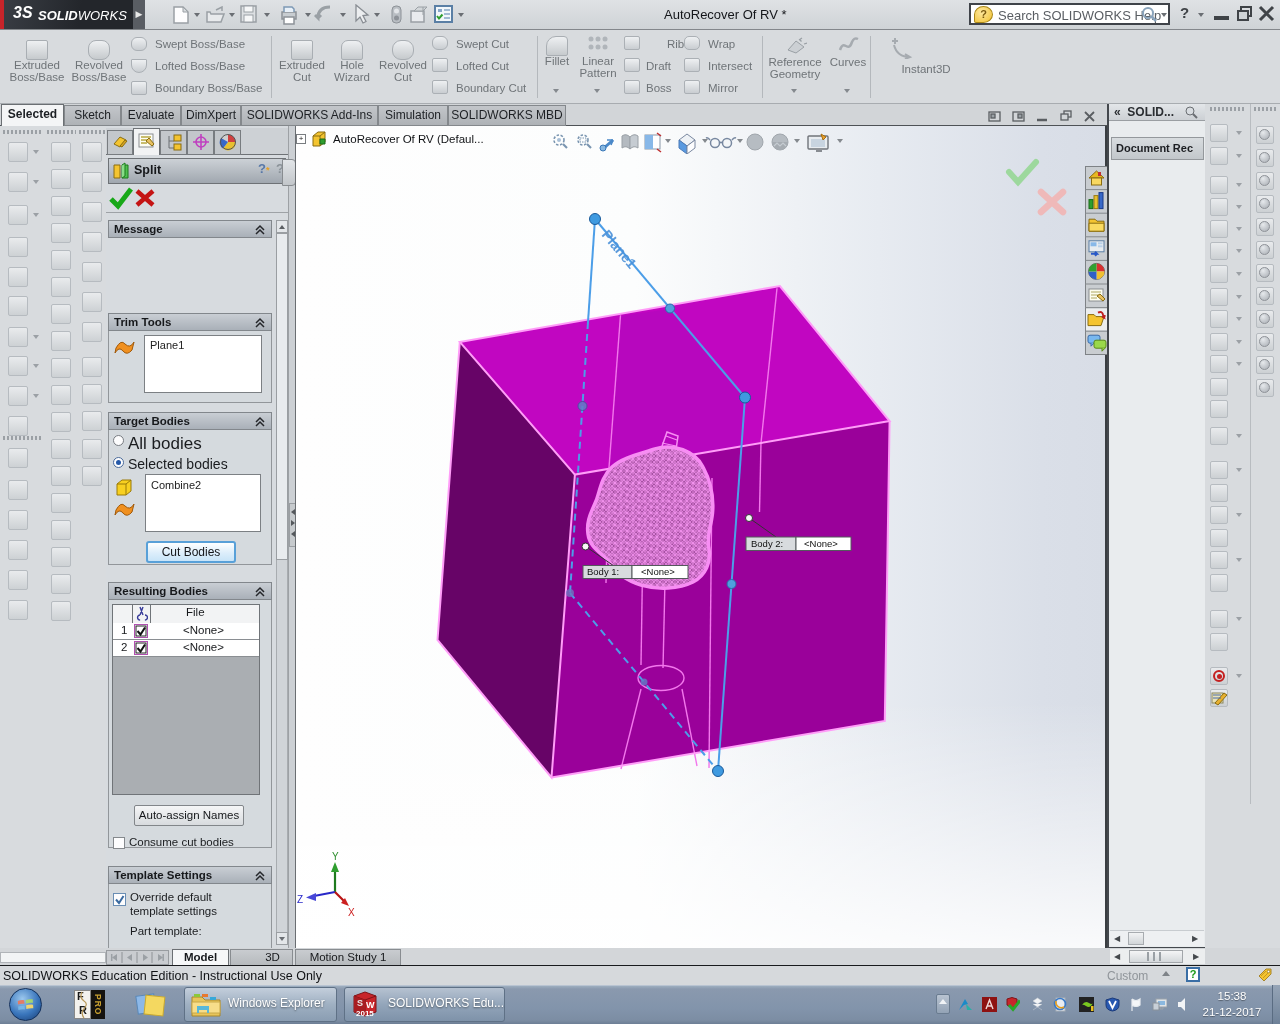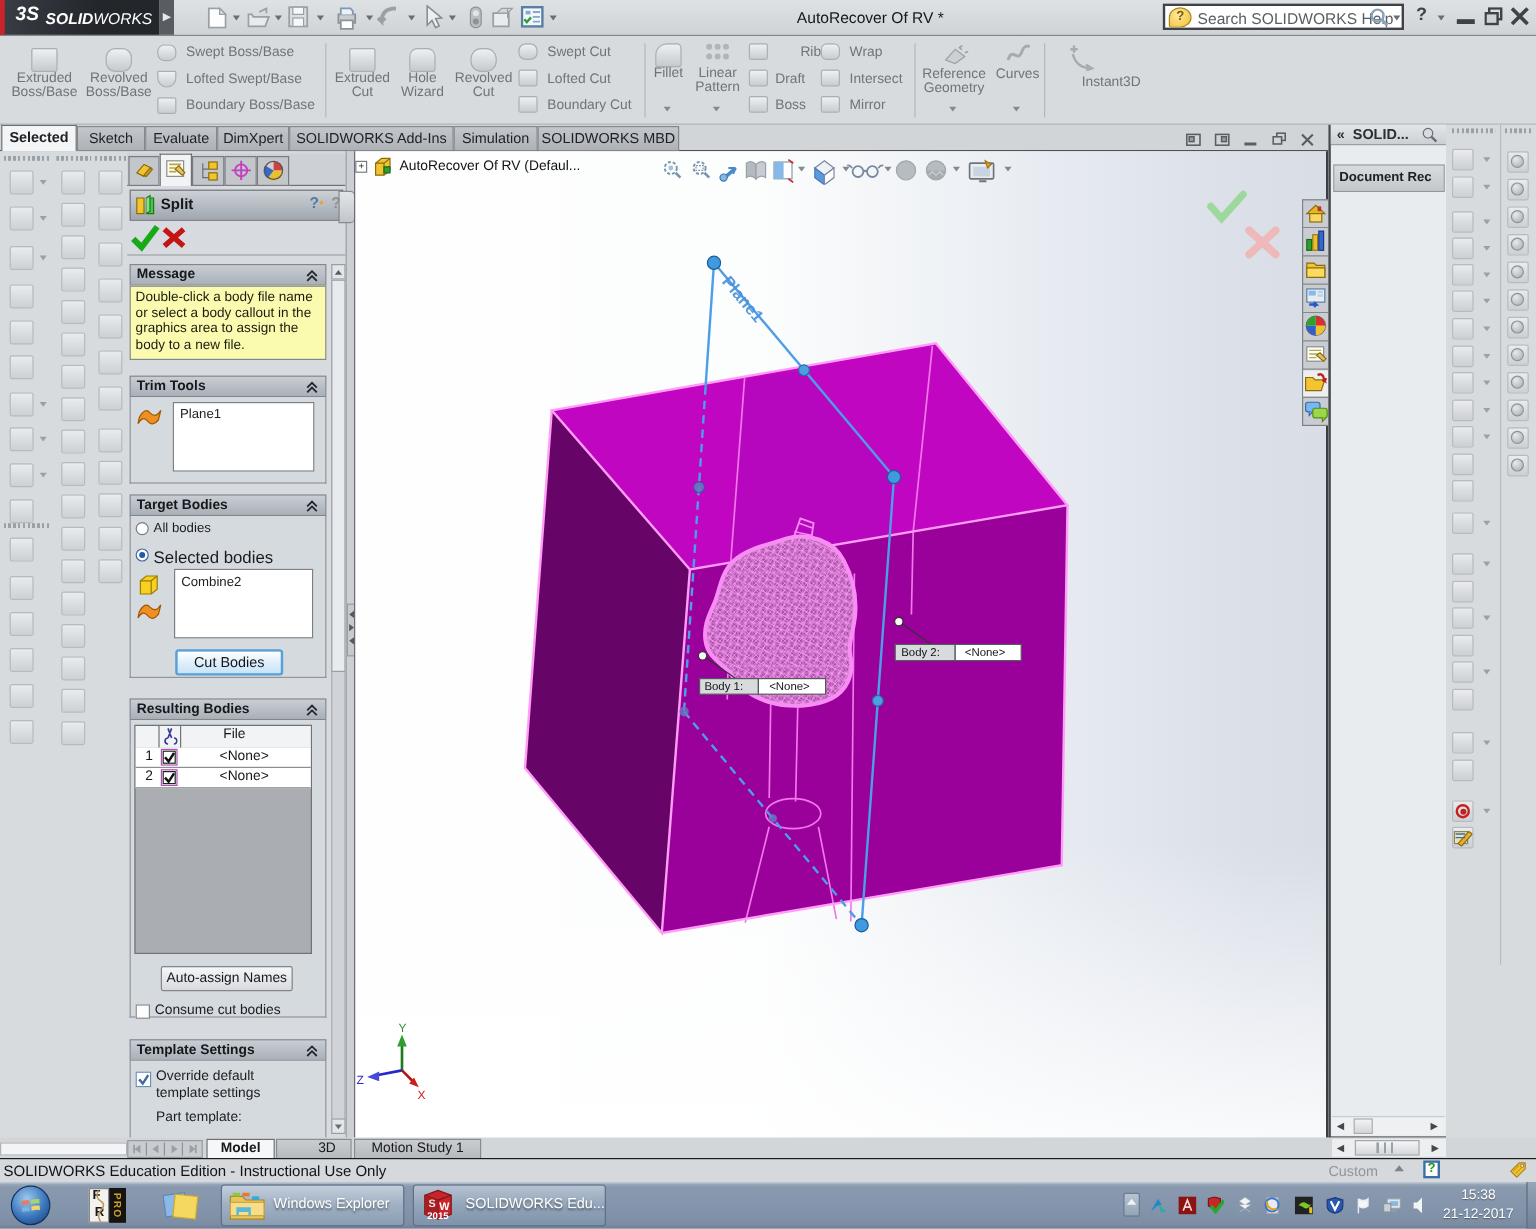--- a/index.html
+++ b/index.html
@@ -124,21 +124,21 @@
     </svg>
 
 <div id="ribbon" class="abs"></div>
 <div class="abs bigicon" style="left:26px;top:40px;"></div>
 <div class="abs rtxt" style="left:2px;top:59px;width:70px;">Extruded<br>Boss/Base</div>
 <div class="abs bigicon" style="left:88px;top:40px;border-radius:8px;"></div>
 <div class="abs rtxt" style="left:64px;top:59px;width:70px;">Revolved<br>Boss/Base</div>
 <div class="abs smicon" style="left:131px;top:37px;border-radius:6px;"></div>
 <div class="abs stxt" style="left:155px;top:38px;text-align:right;">Swept Boss/Base</div>
 <div class="abs smicon" style="left:131px;top:59px;border-radius:1px 1px 8px 8px;"></div>
-<div class="abs stxt" style="left:155px;top:60px;">Lofted Swept/Base</div>
+<div class="abs stxt" style="left:155px;top:60px;">Lofted Boss/Base</div>
 <div class="abs smicon" style="left:131px;top:81px;"></div>
 <div class="abs stxt" style="left:155px;top:82px;">Boundary Boss/Base</div>
 <div class="abs rsep" style="left:271px;"></div>
 <div class="abs bigicon" style="left:291px;top:40px;"></div>
 <div class="abs rtxt" style="left:272px;top:59px;width:60px;">Extruded<br>Cut</div>
 <div class="abs bigicon" style="left:341px;top:40px;border-radius:7px 7px 2px 2px;"></div>
 <div class="abs rtxt" style="left:322px;top:59px;width:60px;">Hole<br>Wizard</div>
 <div class="abs bigicon" style="left:392px;top:40px;border-radius:9px;"></div>
 <div class="abs rtxt" style="left:373px;top:59px;width:60px;">Revolved<br>Cut</div>
 <div class="abs smicon" style="left:432px;top:36px;border-radius:6px;"></div>
@@ -308,38 +308,37 @@
       <path d="M3 13 l7 7 13 -17" fill="none" stroke="#18a818" stroke-width="5"></path>
     </svg>
 <svg class="abs" style="left:134px;top:188px;" width="22" height="20">
       <path d="M3 3 L19 17 M19 3 L3 17" stroke="#c41414" stroke-width="4.5"></path>
     </svg>
 <div class="abs" style="left:106px;top:212px;width:182px;height:1px;background:#9ea2a6;"></div>
 
 <div class="abs pmsec" style="left:108px;top:220px;width:164px;height:18px;">Message<svg class="chev" width="12" height="12" style="top:3px;">
         <path d="M2 6 l4 -4 4 4 M2 10 l4 -4 4 4" fill="none" stroke="#24262a" stroke-width="1.5"></path>
       </svg></div>
-<div class="abs" style="left:108px;top:238px;width:164px;height:62px;background:#fbfbaf;border:1px solid #82878c;box-sizing:border-box;font-size:11.3px;color:#1c1c10;line-height:13.2px;padding:3px 0 0 4px;">Double-click a body file name or select a body callout in the graphics area to assign the body to a new file.</div>
 
 <div class="abs pmsec" style="left:108px;top:313px;width:164px;height:18px;">Trim Tools<svg class="chev" width="12" height="12" style="top:3px;">
         <path d="M2 6 l4 -4 4 4 M2 10 l4 -4 4 4" fill="none" stroke="#24262a" stroke-width="1.5"></path>
       </svg></div>
 <div class="abs" style="left:108px;top:331px;width:164px;height:72px;background:#d5dade;border:1px solid #92969a;border-top:none;box-sizing:border-box;"></div>
 <svg class="abs" style="left:114px;top:338px;" width="22" height="18">
       <path d="M2 10 q5 -9 9 -4 q5 5 9 -2 l-2 8 q-5 6 -9 1 q-4 -5 -8 2 z" fill="#f09020" stroke="#a05808" stroke-width="1"></path>
     </svg>
 <div class="abs wbox" style="left:144px;top:335px;width:118px;height:58px;"></div>
 <div class="abs" style="left:150px;top:339px;font-size:11px;color:#222;">Plane1</div>
 
 <div class="abs pmsec" style="left:108px;top:412px;width:164px;height:18px;">Target Bodies<svg class="chev" width="12" height="12" style="top:3px;">
         <path d="M2 6 l4 -4 4 4 M2 10 l4 -4 4 4" fill="none" stroke="#24262a" stroke-width="1.5"></path>
       </svg></div>
 <div class="abs" style="left:108px;top:430px;width:164px;height:135px;background:#d5dade;border:1px solid #92969a;border-top:none;box-sizing:border-box;"></div>
 <div class="abs" style="left:113px;top:435px;width:11px;height:11px;border-radius:50%;background:#fdfdfe;border:1px solid #787c82;box-sizing:border-box;"></div>
-<div class="abs" style="left:128px;top:434px;font-size:11px;color:#1a1c1f;">All bodies</div>
+<div class="abs" style="left:128px;top:434px;font-size:17px;color:#1a1c1f;">All bodies</div>
 <div class="abs" style="left:113px;top:457px;width:11px;height:11px;border-radius:50%;background:#fdfdfe;border:1px solid #4a6a9a;box-sizing:border-box;"></div>
 <div class="abs" style="left:116px;top:460px;width:5px;height:5px;border-radius:50%;background:#2458a8;"></div>
 <div class="abs" style="left:128px;top:456px;font-size:14px;color:#1a1c1f;">Selected bodies</div>
 <svg class="abs" style="left:113px;top:477px;" width="22" height="22">
       <path d="M4 7 l5 -4 h9 v11 l-5 4 h-9 z" fill="#f8d020" stroke="#9a7a08"></path>
       <path d="M4 7 h9 v11 M13 7 l5 -4" fill="none" stroke="#9a7a08"></path>
     </svg>
 <svg class="abs" style="left:114px;top:500px;" width="22" height="18">
       <path d="M2 10 q5 -9 9 -4 q5 5 9 -2 l-2 8 q-5 6 -9 1 q-4 -5 -8 2 z" fill="#f09020" stroke="#a05808" stroke-width="1"></path>
     </svg>

